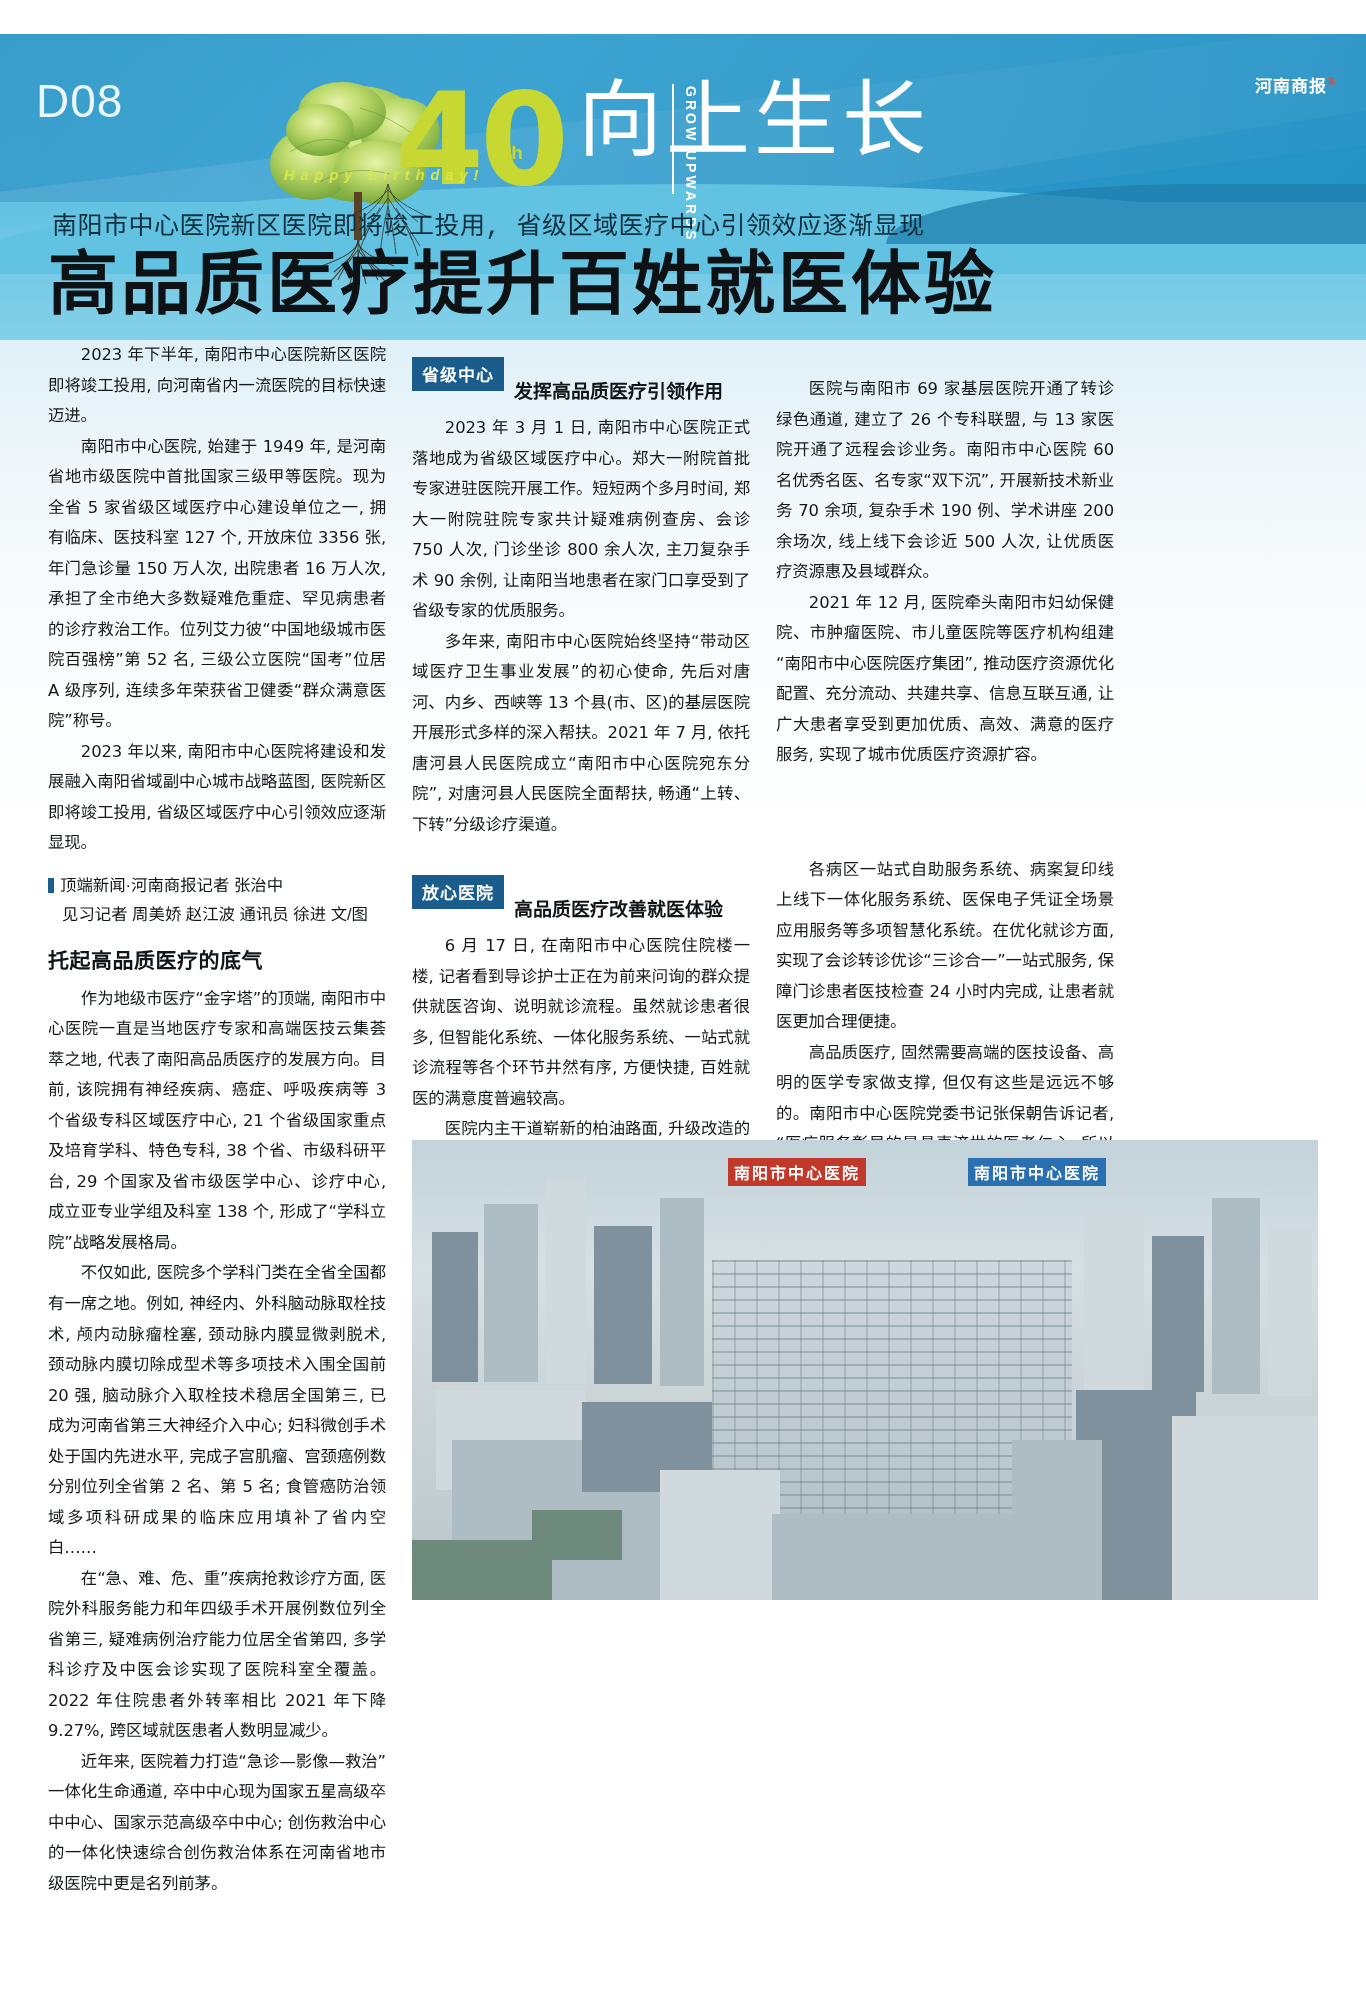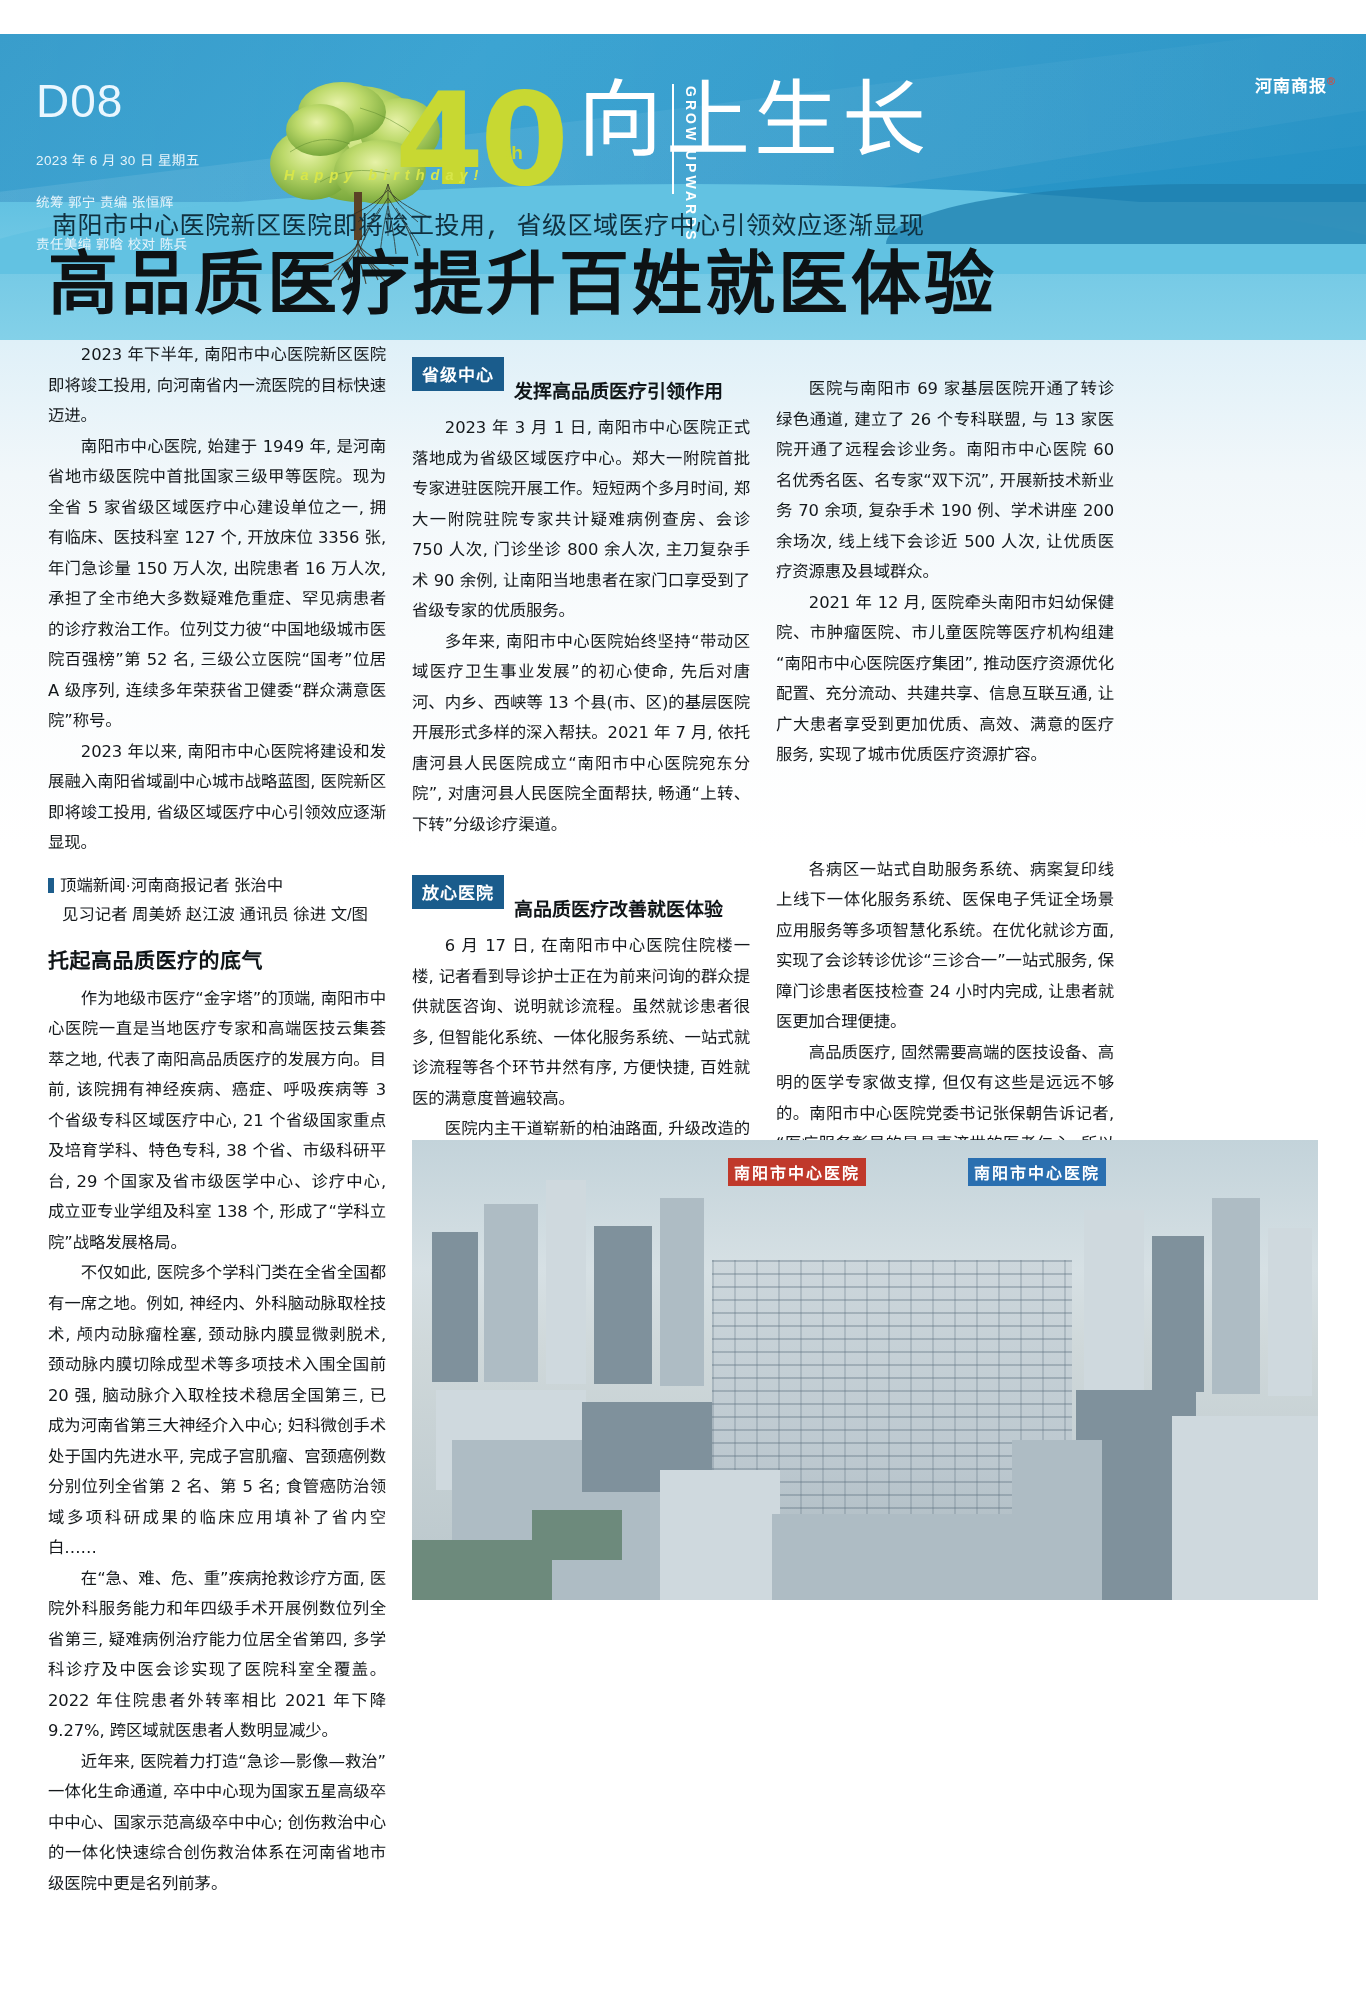--- a/index.html
+++ b/index.html
@@ -252,25 +252,20 @@
             <path d="M108 178 C118 190 124 198 128 208"></path>
             <path d="M100 186 C92 196 88 202 80 210"></path>
             <path d="M116 186 C124 196 128 202 136 210"></path>
             <path d="M108 184 C104 196 102 202 100 212"></path>
             <path d="M108 184 C112 196 114 202 116 212"></path>
           </g>
         </svg>
       </div>
 
       <div class="page-no">D08</div>
-      <div class="mast-meta">
-        <div>2023 年 6 月 30 日  星期五</div>
-        <div>统筹 郭宁  责编 张恒辉</div>
-        <div>责任美编 郭晗  校对 陈兵</div>
-      </div>
 
       <div class="brand-40">40</div>
       <div class="brand-th">th</div>
       <div class="happy">Happy birthday!</div>
 
       <div class="logo-cn">向上生长</div>
       <div class="logo-bar"></div>
       <div class="logo-en">GROW UPWARDS</div>
 
       <div class="paper-name">

